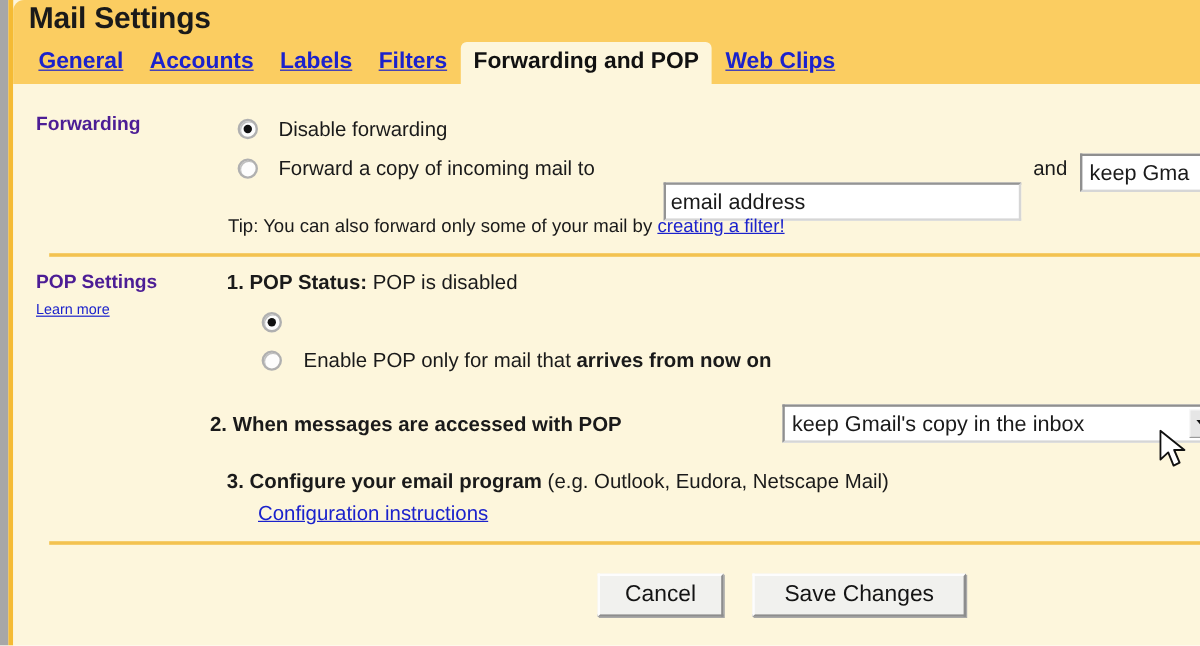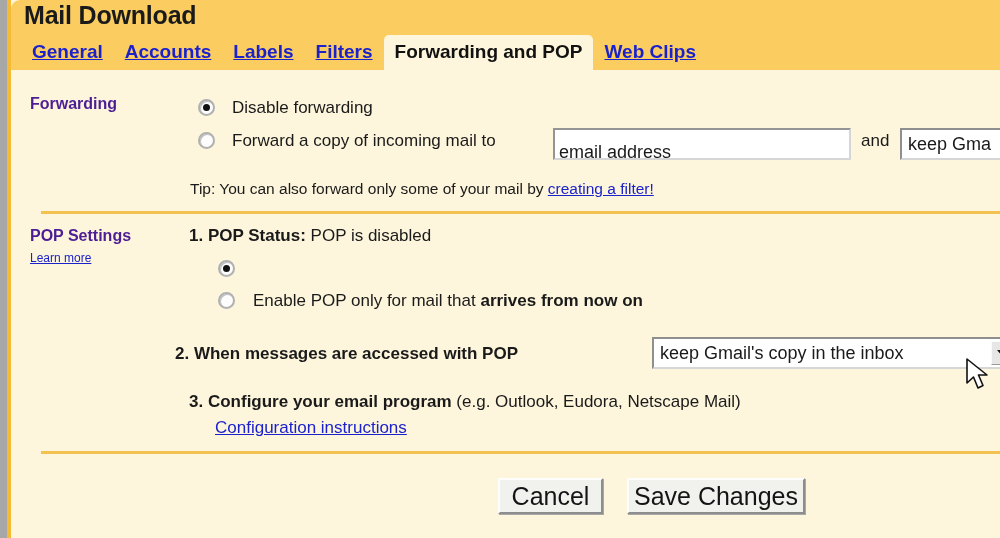--- a/index.html
+++ b/index.html
@@ -163,25 +163,26 @@
   
   .textfield {
     position: absolute;
     background: #ffffff;
     border: 2px solid #949494;
     border-right-color: #d6d6d6;
     border-bottom-color: #d6d6d6;
     box-sizing: border-box;
     font-size: 18px;
     color: #1a1a1a;
-    padding: 8px 4px;
+    padding: 0 4px;
     line-height: 28px;
     white-space: nowrap;
     overflow: hidden;
     cursor: text;
+    margin-top: 24px;
   }
 
   
   .dropdown {
     position: absolute;
     background: #ffffff;
     border: 2px solid #8f8f8f;
     border-right-color: #d6d6d6;
     border-bottom-color: #d6d6d6;
     box-sizing: border-box;
@@ -219,21 +220,21 @@
   }
 
   
   .btn {
     position: absolute;
     background: #f1f1ee;
     border: 2px solid #8d8d8d;
     border-top-color: #fdfdfd;
     border-left-color: #fdfdfd;
     box-sizing: border-box;
-    font-size: 25px;
+    font-size: 19px;
     color: #141414;
     line-height: 32px;
     text-align: center;
     height: 36px;
     box-shadow: 1px 1px 0 #a8a8a8;
     cursor: pointer;
   }
 
   
   .cursor {
@@ -243,21 +244,21 @@
 </style>
 </head>
 <body>
 
 <div id="app">
 
   <div class="page-edge"></div>
   <div class="page-edge-inner"></div>
 
   <div class="header">
-    <div class="settings-title">Mail Download</div>
+    <div class="settings-title">Mail Settings</div>
 
     <div class="tabbar">
       <div class="tab">General</div>
       <div class="tab">Accounts</div>
       <div class="tab">Labels</div>
       <div class="tab">Filters</div>
       <div class="tab active">Forwarding and POP</div>
       <div class="tab">Web Clips</div>
     </div>
   </div>

